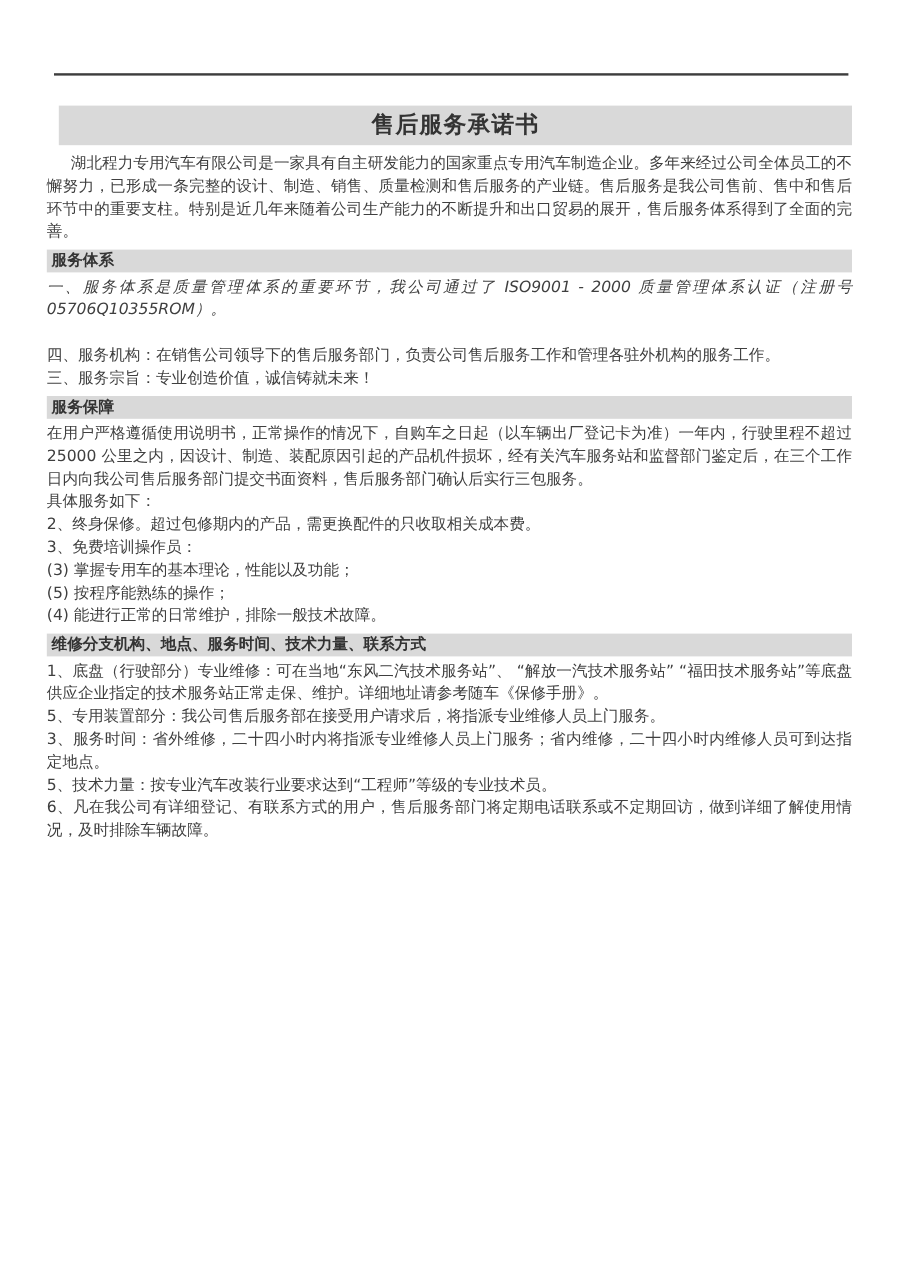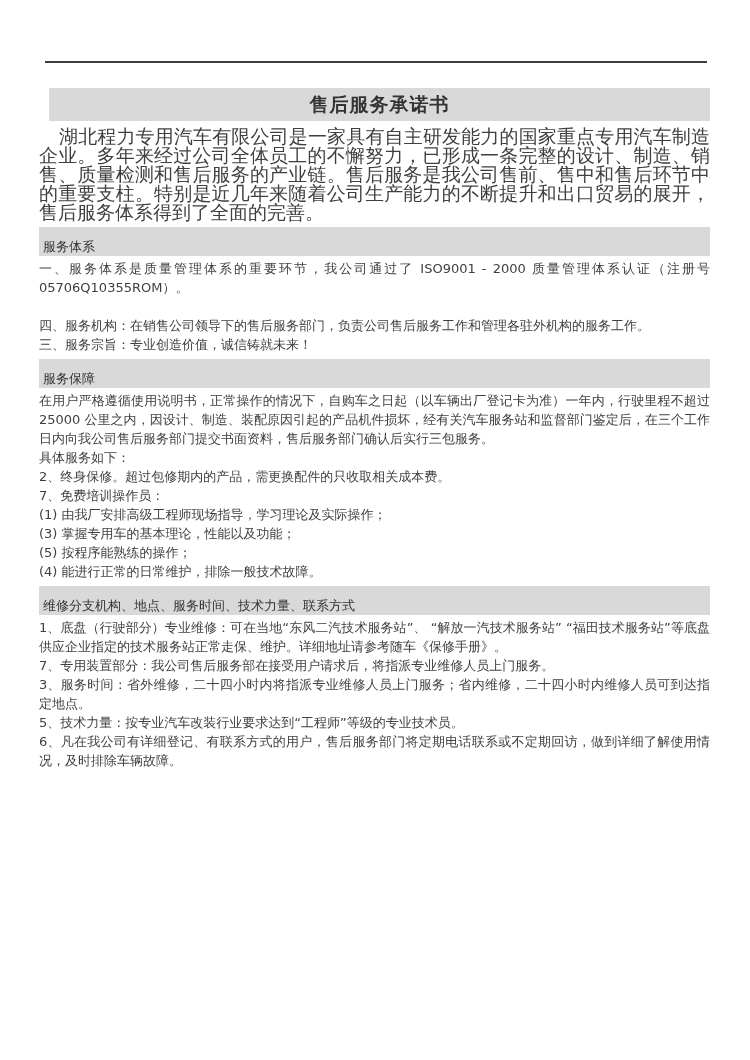--- a/index.html
+++ b/index.html
@@ -21,39 +21,39 @@
   .title-bar {
     margin-left: 10px; width: 661px; height: 33px; line-height: 33px;
     background: var(--bar-bg, #d9d9d9);
     text-align: center;
     font-size: 19px; font-weight: bold;
     color: var(--heading-text, #333333);
     letter-spacing: 1px;
   }
   .intro {
     margin: 6px 0 0 0;
-    font-size: 19px; line-height: 19px;
+    font-size: 13px; line-height: 19px;
     text-align: justify;
     text-indent: 20px;
   }
   .section-bar {
     margin-top: 5px;
     background: var(--bar-bg, #d9d9d9);
-    font-size: 13px; font-weight: normal;
+    font-size: 13px; font-weight: bold;
     color: var(--heading-text, #333333);
-    padding: 12px 4px 2px 4px;
+    padding: 2px 4px 2px 4px;
     line-height: 15px;
   }
   .line, .para {
     margin: 0;
     font-size: 13px; line-height: 19px;
     text-align: justify;
   }
   .first-after-bar { margin-top: 3px; }
-  .gap-after { margin-bottom: 19px; }
+  .gap-after { margin-bottom: 19px; font-style: italic; }
 </style>
 </head>
 <body>
 
 <div class="page">
 
   <div class="top-rule"></div>
 
   <div class="content">
 
@@ -63,27 +63,26 @@
 
     <div class="section-bar">服务体系</div>
     <p class="line first-after-bar gap-after">一、服务体系是质量管理体系的重要环节，我公司通过了 ISO9001 - 2000 质量管理体系认证（注册号 05706Q10355ROM）。</p>
     <p class="line">四、服务机构：在销售公司领导下的售后服务部门，负责公司售后服务工作和管理各驻外机构的服务工作。</p>
     <p class="line">三、服务宗旨：专业创造价值，诚信铸就未来！</p>
 
     <div class="section-bar">服务保障</div>
     <p class="para first-after-bar">在用户严格遵循使用说明书，正常操作的情况下，自购车之日起（以车辆出厂登记卡为准）一年内，行驶里程不超过 25000 公里之内，因设计、制造、装配原因引起的产品机件损坏，经有关汽车服务站和监督部门鉴定后，在三个工作日内向我公司售后服务部门提交书面资料，售后服务部门确认后实行三包服务。</p>
     <p class="line">具体服务如下：</p>
     <p class="line">2、终身保修。超过包修期内的产品，需更换配件的只收取相关成本费。</p>
-    <p class="line">7、免费培训操作员：</p>
-    <p class="line">(1) 由我厂安排高级工程师现场指导，学习理论及实际操作；</p>
+    <p class="line">3、免费培训操作员：</p>
     <p class="line">(3) 掌握专用车的基本理论，性能以及功能；</p>
     <p class="line">(5) 按程序能熟练的操作；</p>
     <p class="line">(4) 能进行正常的日常维护，排除一般技术故障。</p>
 
     <div class="section-bar">维修分支机构、地点、服务时间、技术力量、联系方式</div>
     <p class="para first-after-bar">1、底盘（行驶部分）专业维修：可在当地“东风二汽技术服务站”、 “解放一汽技术服务站” “福田技术服务站”等底盘供应企业指定的技术服务站正常走保、维护。详细地址请参考随车《保修手册》。</p>
-    <p class="line">7、专用装置部分：我公司售后服务部在接受用户请求后，将指派专业维修人员上门服务。</p>
+    <p class="line">5、专用装置部分：我公司售后服务部在接受用户请求后，将指派专业维修人员上门服务。</p>
     <p class="line">3、服务时间：省外维修，二十四小时内将指派专业维修人员上门服务；省内维修，二十四小时内维修人员可到达指定地点。</p>
     <p class="line">5、技术力量：按专业汽车改装行业要求达到“工程师”等级的专业技术员。</p>
     <p class="para">6、凡在我公司有详细登记、有联系方式的用户，售后服务部门将定期电话联系或不定期回访，做到详细了解使用情况，及时排除车辆故障。</p>
 
   </div>
 </div>
 
 </body></html>

